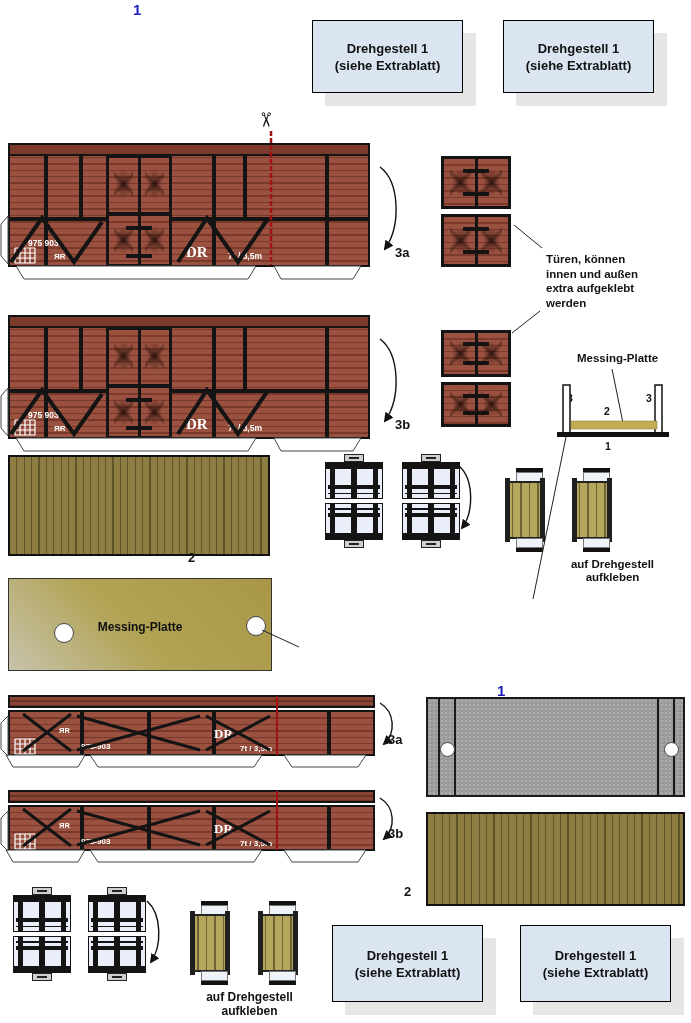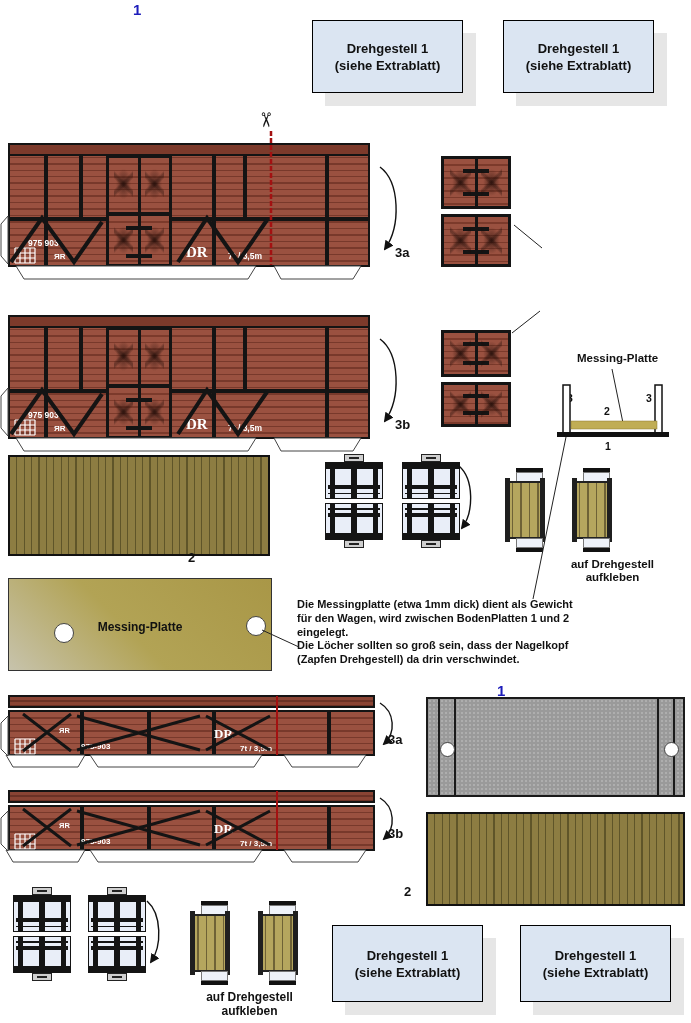--- a/index.html
+++ b/index.html
@@ -185,20 +185,24 @@
     <div class="dp-sm" style="right:10%;top:8%;bottom:8%;"></div>
   </div>
   <div class="doorpair" style="left:441px;top:382px;width:70px;height:45px;">
     <div class="dp-v"></div>
     <div class="dp-t" style="top:9px;"></div>
     <div class="dp-t" style="bottom:9px;"></div>
     <div class="dp-sm" style="left:10%;top:8%;bottom:8%;"></div>
     <div class="dp-sm" style="right:10%;top:8%;bottom:8%;"></div>
   </div>
 
+  <div class="abs note pre" style="left:546px;top:252px;font-size:11.5px;line-height:14.5px;">Türen, können
+innen und außen
+extra aufgeklebt
+werden</div>
 
   <div class="abs note" style="left:577px;top:352px;font-size:11.5px;">Messing-Platte</div>
   <div class="abs note" style="left:567px;top:392px;font-size:10.5px;">3</div>
   <div class="abs note" style="left:646px;top:392px;font-size:10.5px;">3</div>
   <div class="abs note" style="left:604px;top:405px;font-size:10.5px;">2</div>
   <div class="abs note" style="left:605px;top:440px;font-size:10.5px;">1</div>
 
   <div class="woodpanel" style="left:8px;top:455px;width:262px;height:101px;"></div>
   <div class="abs partlbl" style="left:188px;top:550px;">2</div>
 
@@ -263,25 +267,20 @@
   </div>
   <div class="abs note pre" style="left:555px;top:558px;width:115px;text-align:center;font-size:11.5px;line-height:12.5px;">auf Drehgestell
 aufkleben</div>
 
   <div class="brassplate" style="left:8px;top:578px;width:264px;height:93px;">
     <div class="abs note" style="left:0;right:0;top:41px;text-align:center;font-size:12px;">Messing-Platte</div>
     <div class="hole" style="left:45px;top:44px;width:20px;height:20px;"></div>
     <div class="hole" style="left:237px;top:37px;width:20px;height:20px;"></div>
   </div>
 
-  <div class="abs note pre" style="left:297px;top:598px;font-size:11px;line-height:13.8px;">Die Messingplatte (etwa 1mm dick) dient als Gewicht
-für den Wagen, wird zwischen BodenPlatten 1 und 2
-eingelegt.
-Die Löcher sollten so groß sein, dass der Nagelkopf
-(Zapfen Drehgestell) da drin verschwindet.</div>
 
   <div class="abs blue-num" style="left:497px;top:682px;">1</div>
 
   <div class="wagon" style="left:8px;top:695px;width:367px;height:13px;background:repeating-linear-gradient(to bottom,#8a4434 0 3px,#6b3226 3px 5px);"></div>
   <div class="wagon" style="left:8px;top:710px;width:367px;height:46px;">
     <div class="post" style="left:70px;top:0;bottom:0;height:auto;"></div>
     <div class="post" style="left:137px;top:0;bottom:0;height:auto;"></div>
     <div class="post" style="left:202px;top:0;bottom:0;height:auto;"></div>
     <div class="post" style="left:317px;top:0;bottom:0;height:auto;"></div>
     <svg class="gridicon" style="left:4px;top:26px;" width="22" height="17">

